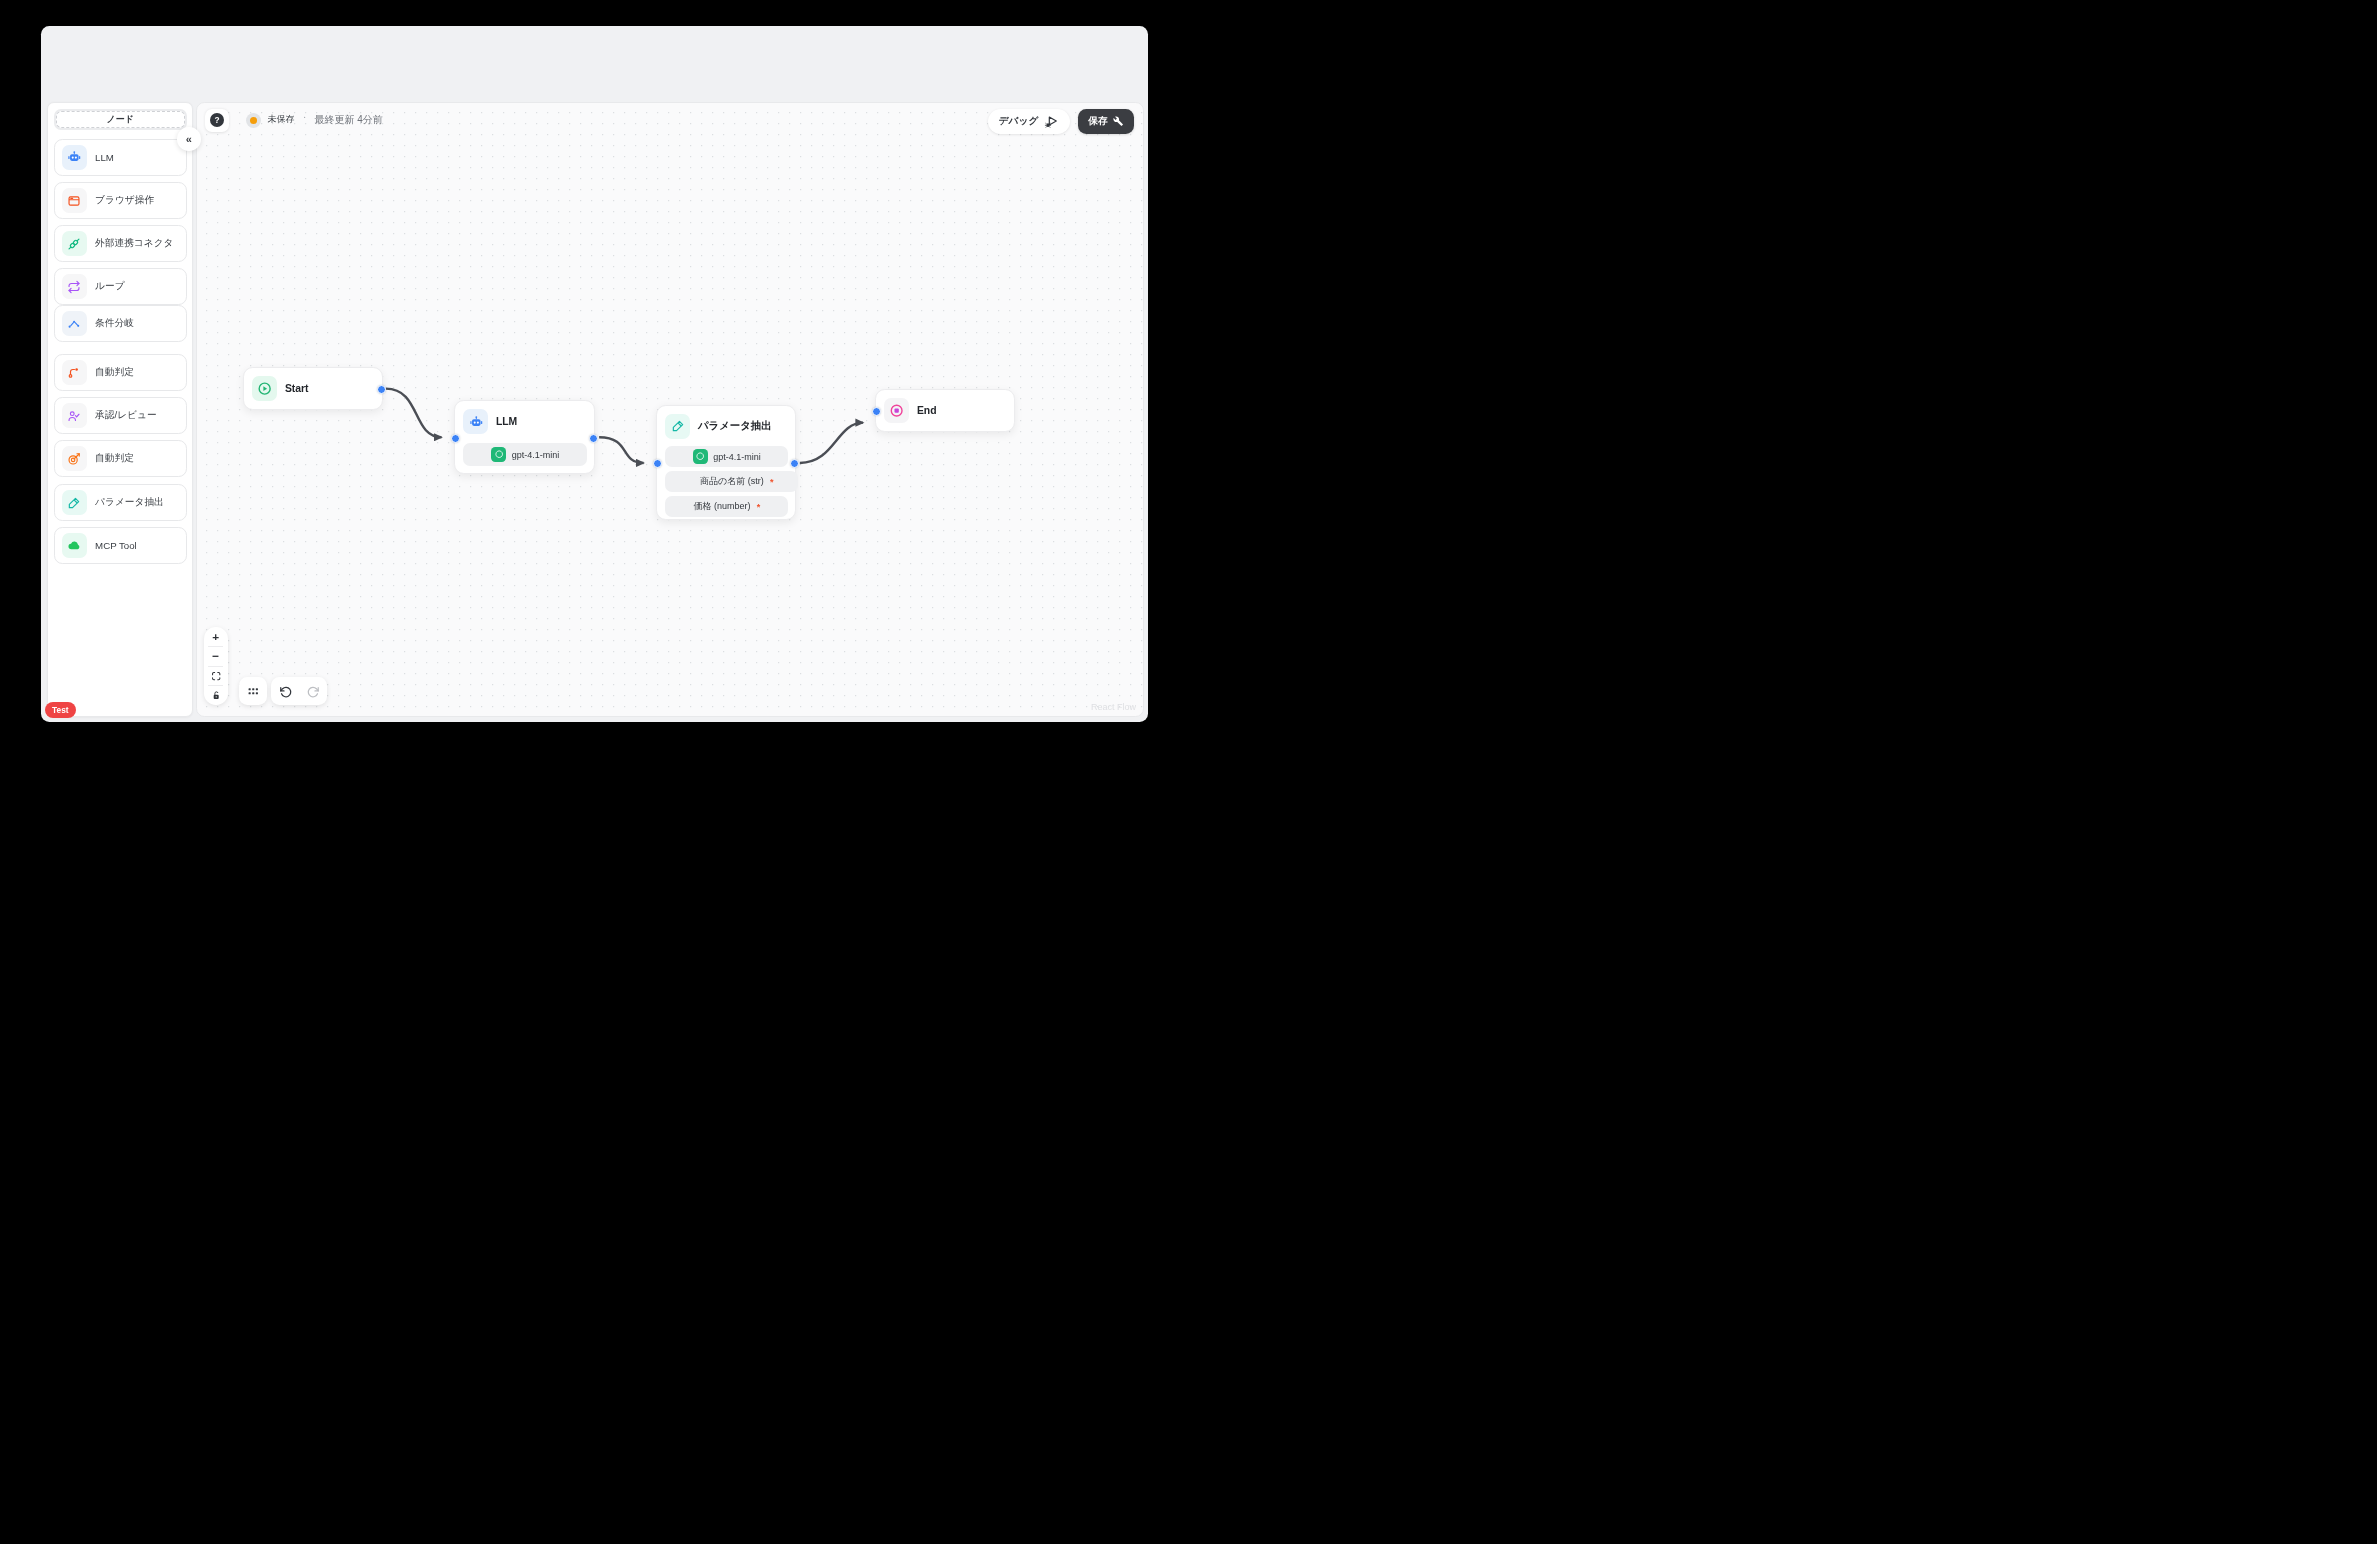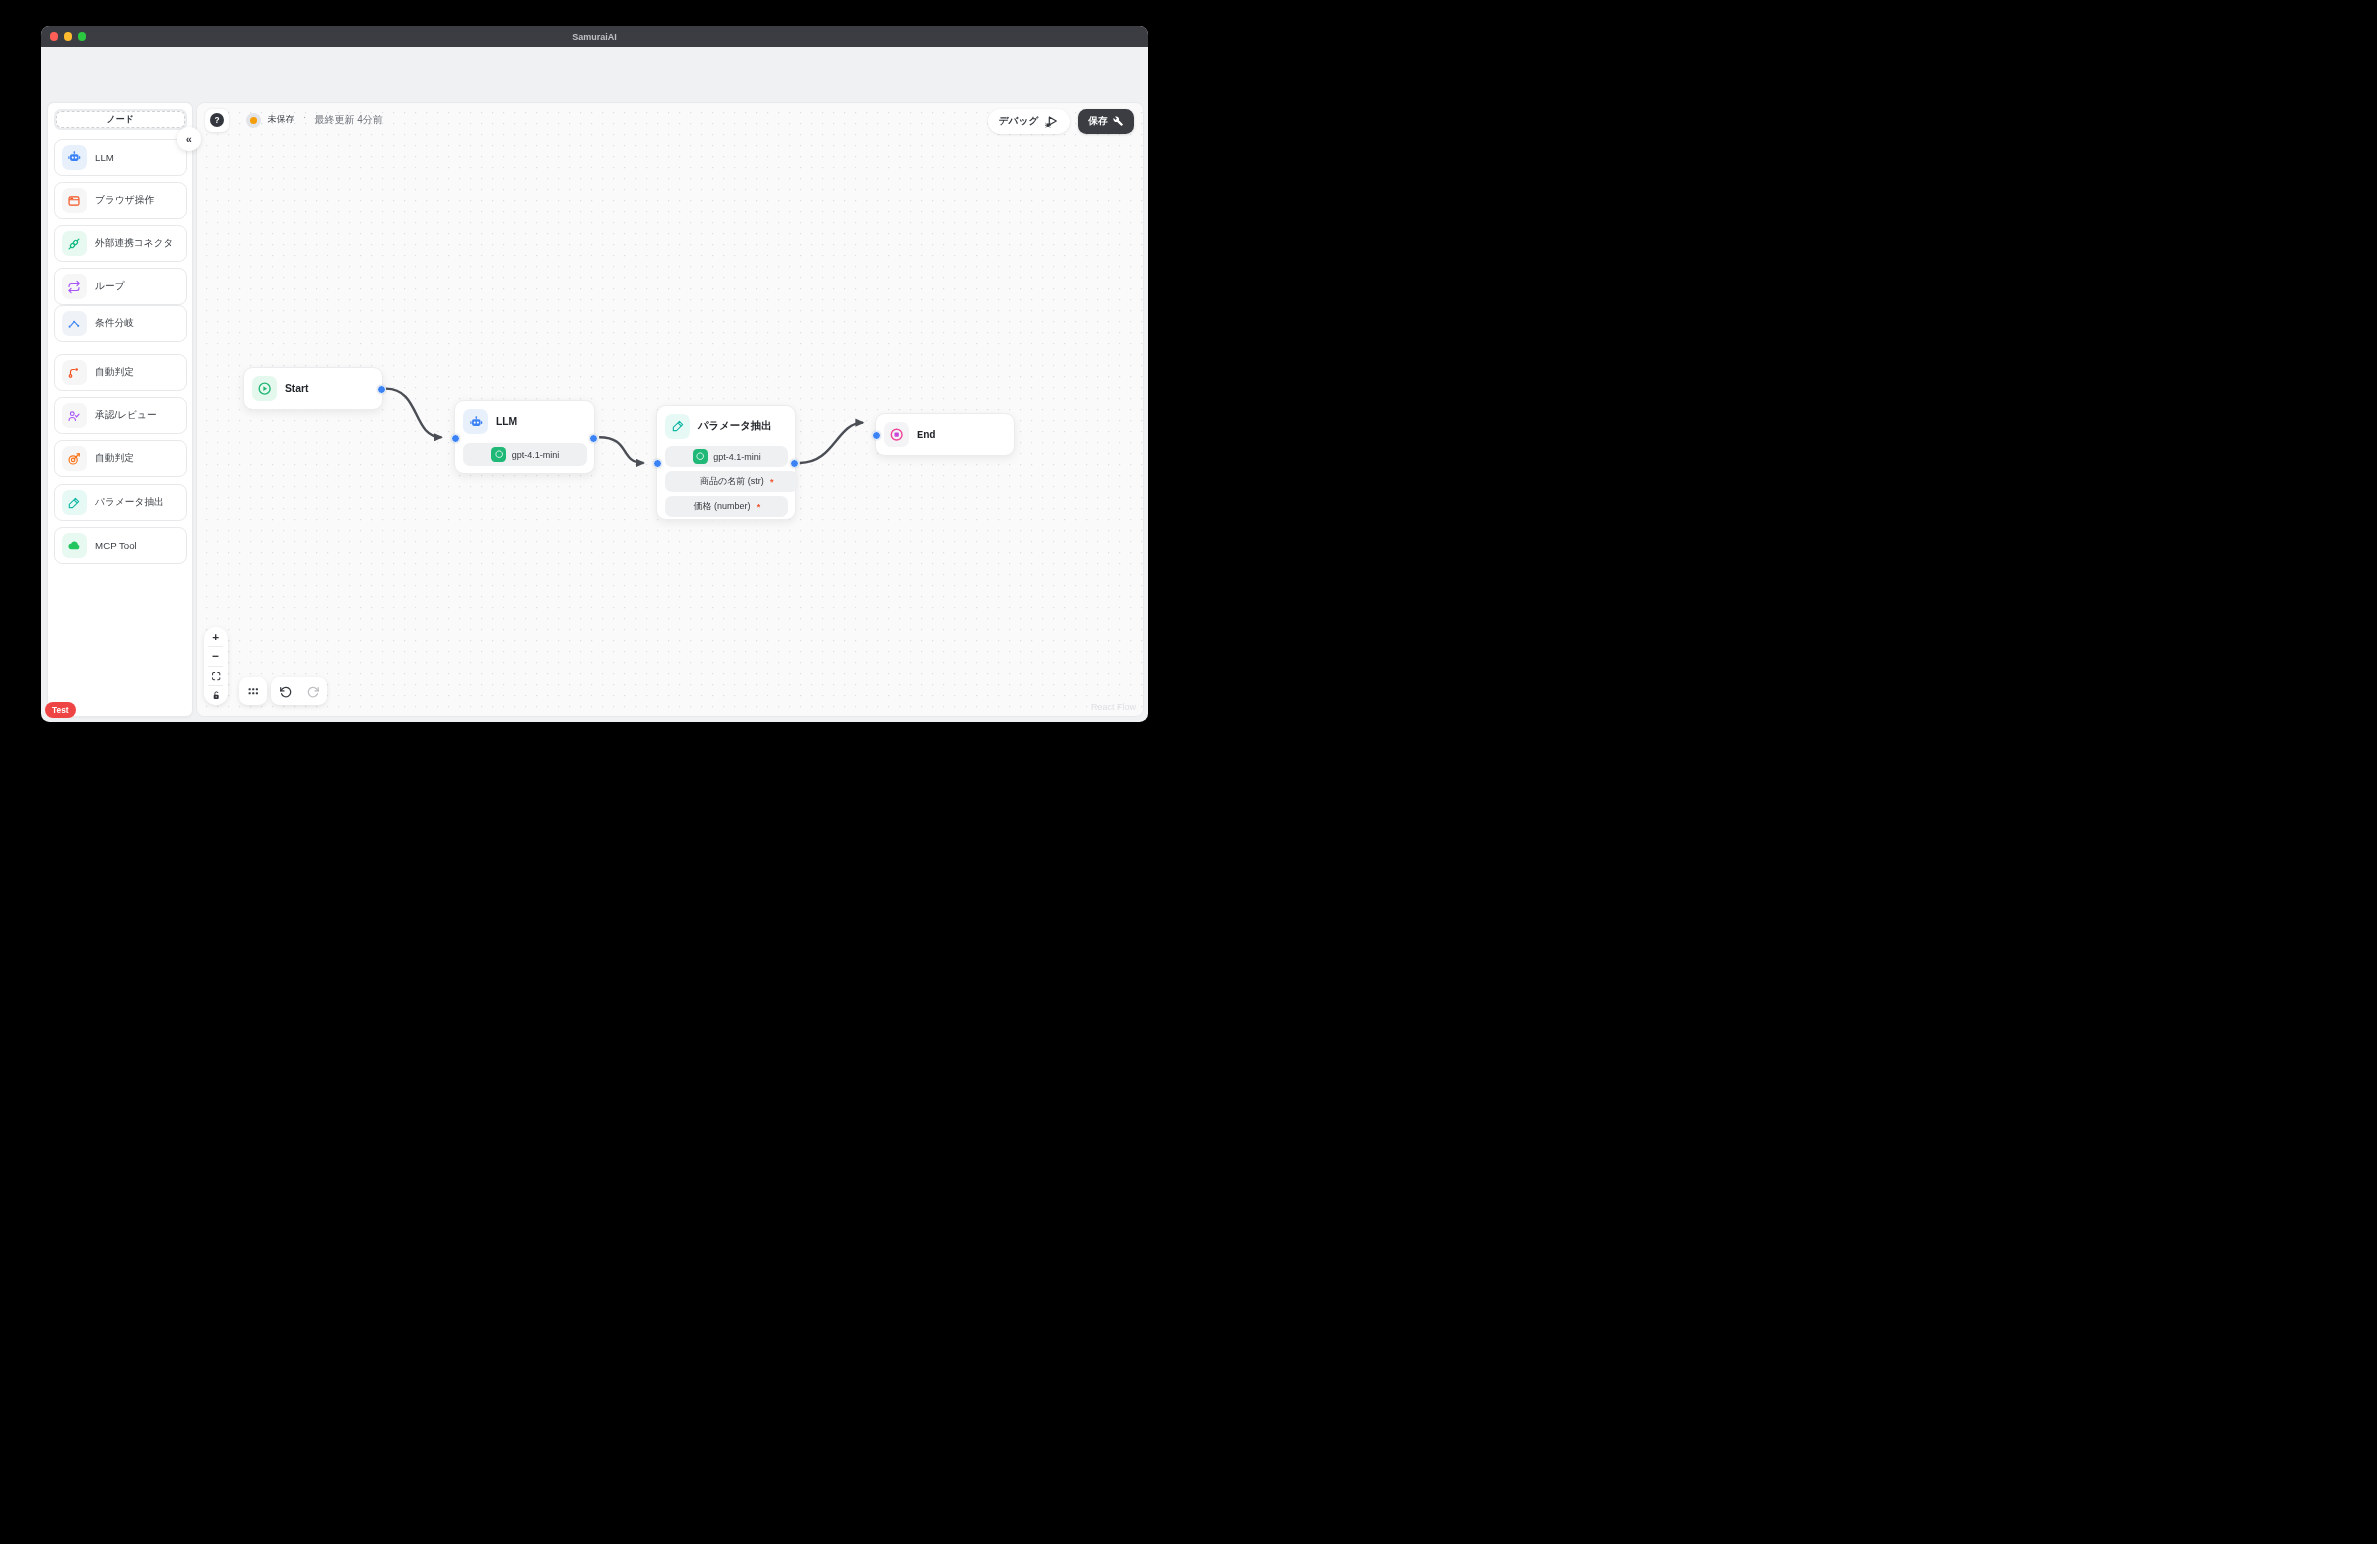--- a/index.html
+++ b/index.html
@@ -85,28 +85,20 @@
   .test-badge{position:absolute;left:3.5px;top:676px;background:#ef4444;color:#fff;font-size:8.3px;font-weight:700;
               padding:2.8px 7.6px;border-radius:694px;z-index:8;}
   svg{display:block;}
 </style>
 </head>
 <body>
 
 <div class="page">
   <div class="window">
 
-    <div class="titlebar">
-      <div class="lights">
-        <span class="light red"></span>
-        <span class="light yellow"></span>
-        <span class="light green"></span>
-      </div>
-      <div class="win-title">SamuraiAI</div>
-    </div>
 
 
     <div class="sidebar">
       <div class="side-head">
         <div class="side-head-pill">ノード</div>
       </div>
 
       <div class="side-item" style="top:36px">
         <span class="tile t-blue">
           <svg width="14.6" height="14.6" viewBox="0 0 24 24">
@@ -350,21 +342,21 @@
             <span class="req">*</span>
         </div>
         <div class="pill" style="position:absolute;left:8.3px;top:90px;width:123px;height:21px;">
           <span>価格 (number)</span>
             <span class="req">*</span>
         </div>
         <span class="handle" style="left:-4.2px;top:53px;"></span>
         <span class="handle" style="right:-4.2px;top:53px;"></span>
       </div>
 
-      <div class="node" style="left:678px;top:310px;width:140px;height:43px;font-family:Liberation Mono, monospace;">
+      <div class="node" style="left:678px;top:286px;width:140px;height:43px;">
         <div class="node-simple" style="height:100%;">
           <span class="tile" style="background:#f4f4f6;">
             <svg width="15.3" height="15.3" viewBox="0 0 24 24">
               <circle cx="12" cy="12" r="8.4" fill="none" stroke="#f0439a" stroke-width="2.2"></circle>
               <rect x="8.6" y="8.6" width="6.8" height="6.8" rx="1.6" fill="#c944d8"></rect>
             </svg>
           </span>
           <span class="node-title">End</span>
         </div>
         <span class="handle" style="left:-4.2px;top:17.4px;"></span>

